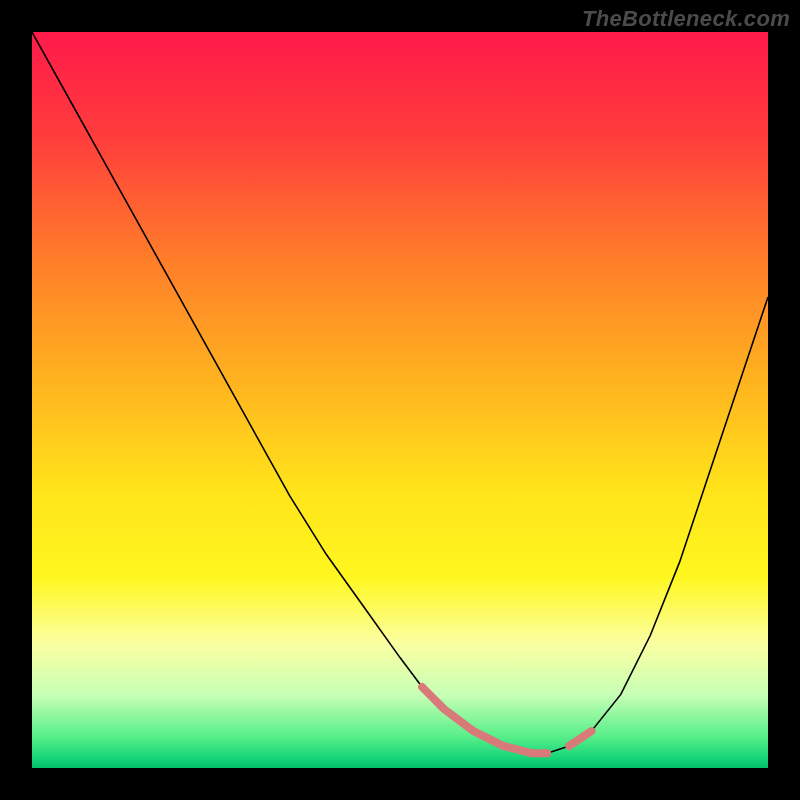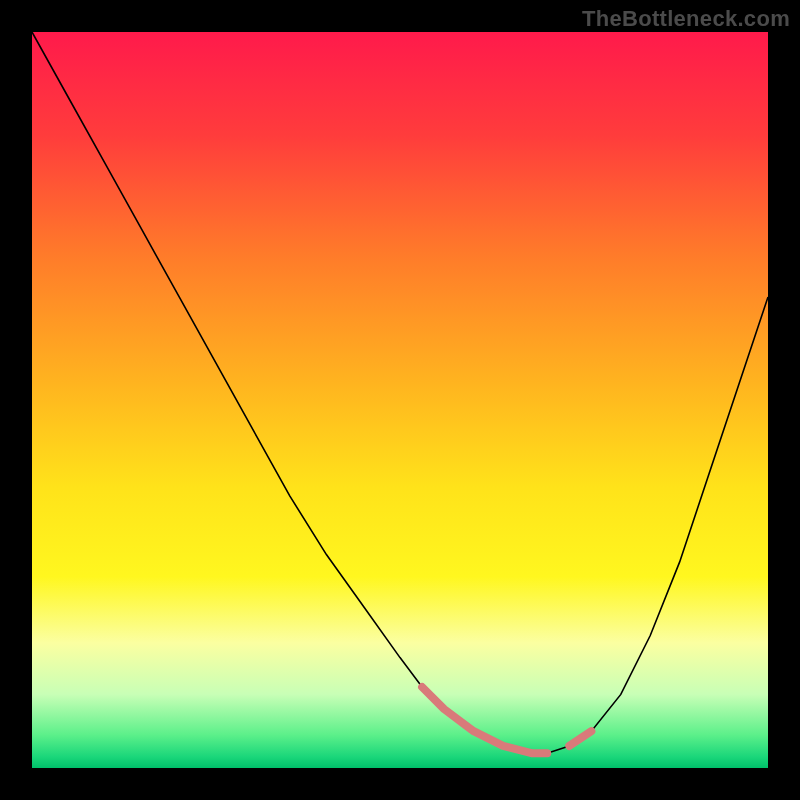--- a/index.html
+++ b/index.html
@@ -9,20 +9,21 @@
     height: 800px;
     overflow: hidden;
     background: #000;
     font-family: Arial, Helvetica, sans-serif;
   }
   .frame {
     position: relative;
     width: 800px;
     height: 800px;
     background: #000;
+    font-style: italic;
   }
   .plot-area {
     position: absolute;
     left: 32px;
     top: 32px;
     width: 736px;
     height: 736px;
     overflow: hidden;
   }
   .watermark {

